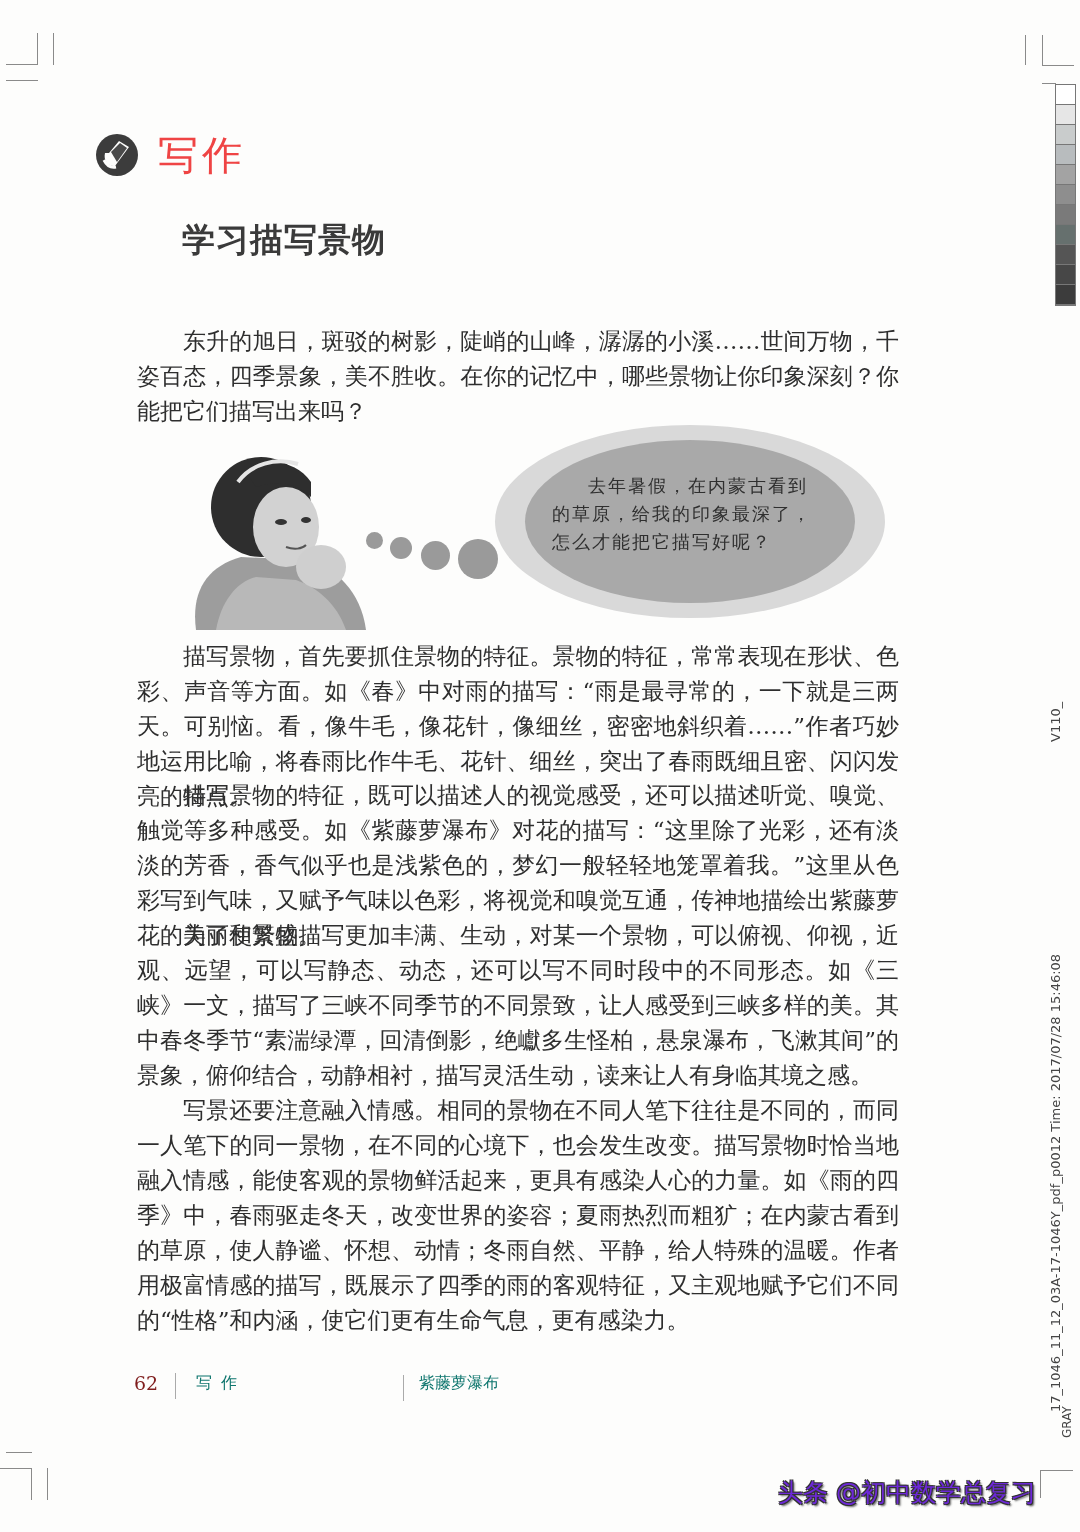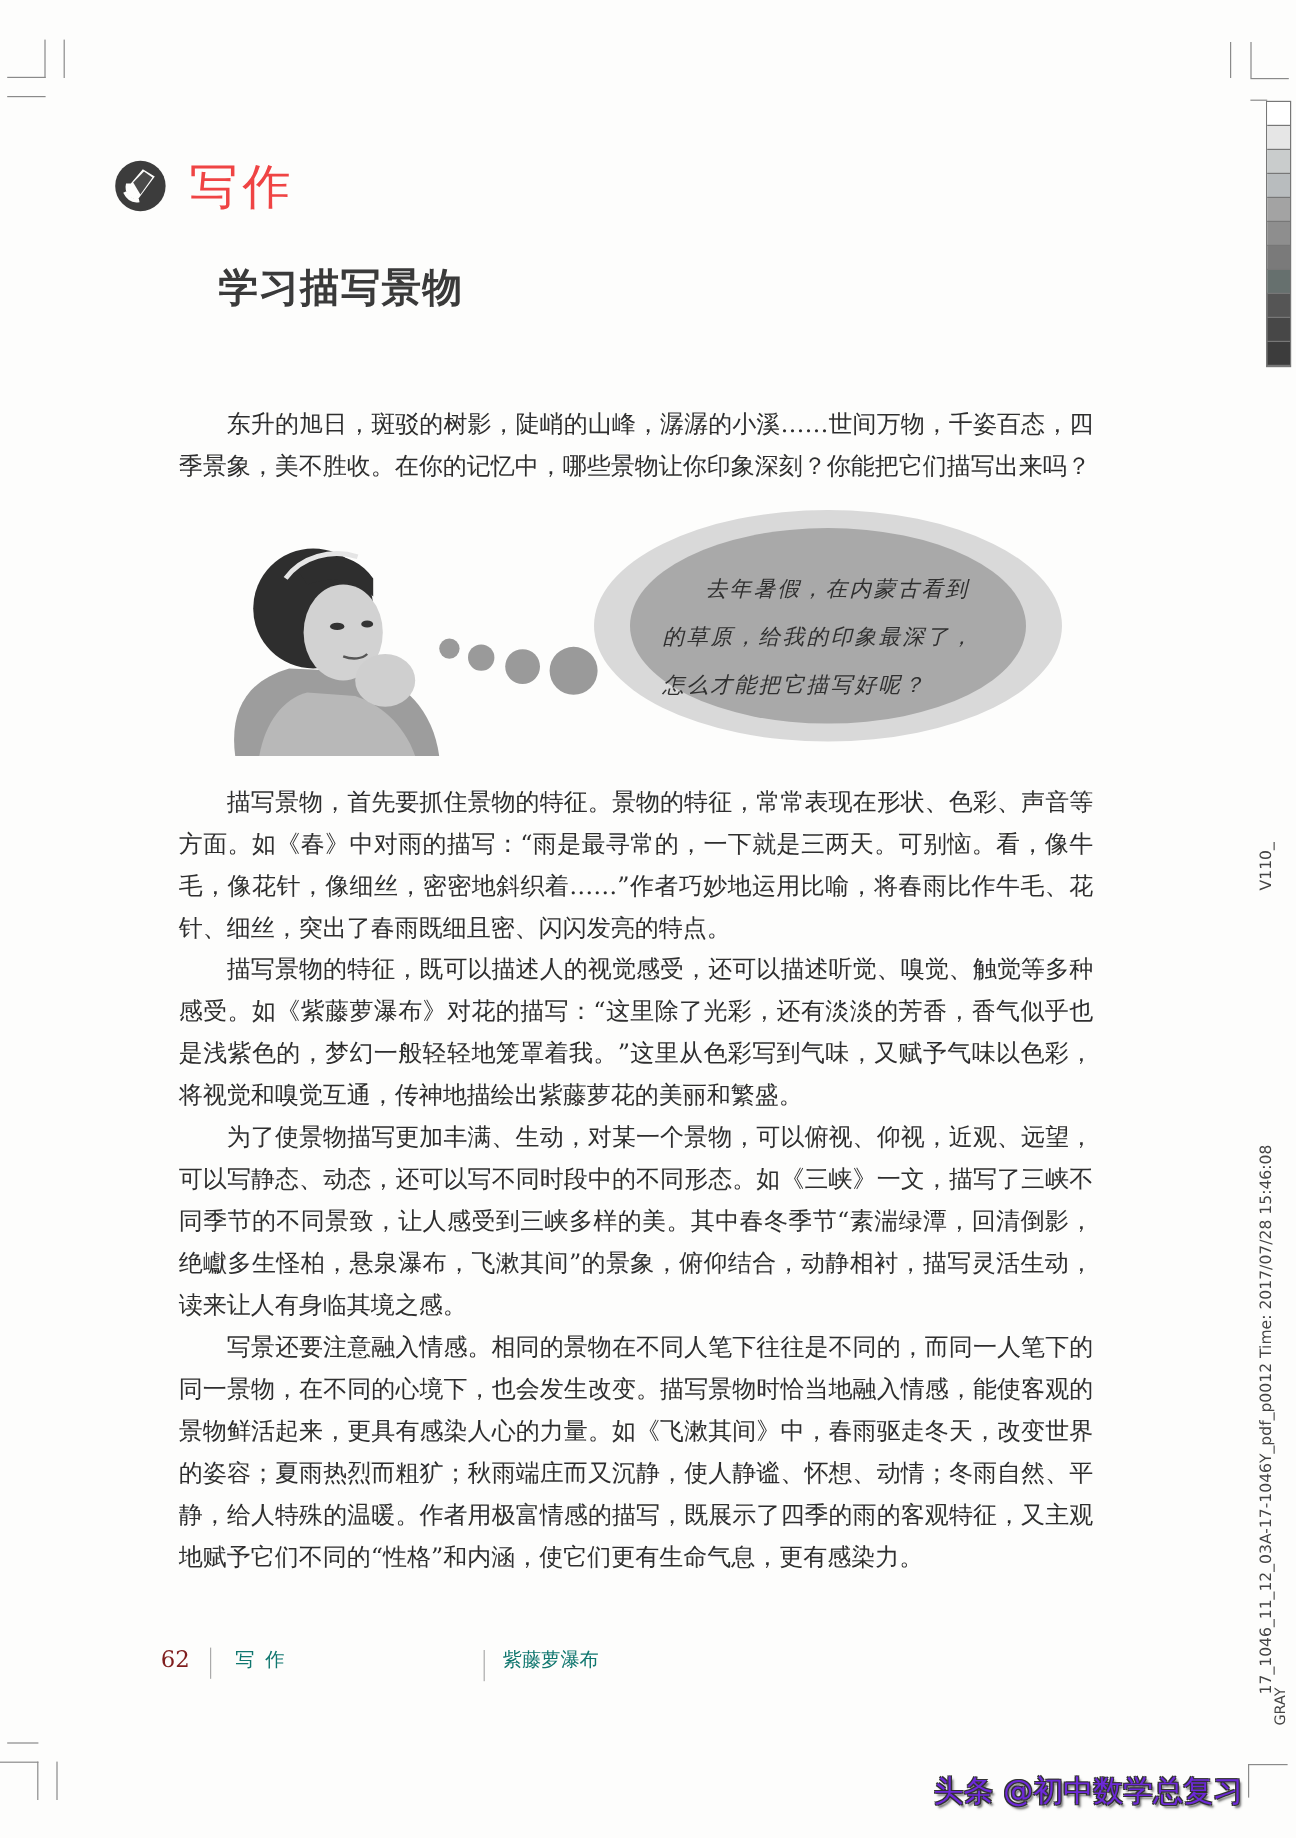--- a/index.html
+++ b/index.html
@@ -17,42 +17,41 @@
     .section-title {
       position:absolute; left:158px; top:128px; font-size:40px; letter-spacing:4px;
       font-family:"DejaVu Sans", "Liberation Sans", sans-serif; color:#ef4444; font-weight:400;
     }
     .lesson-title {
       position:absolute; left:182px; top:218px; font-size:33px; letter-spacing:1px;
       font-family:"DejaVu Sans", "Liberation Sans", sans-serif; color:#3a3a3a; font-weight:bold;
     }
 
     .para {
-      position:absolute; left:137px; width:762px; font-size:20px; line-height:35px;
-      text-align:justify; text-indent:2em; color:#2e2e2e; margin:12px;
+      position:absolute; left:137px; width:762px; font-size:23px; line-height:35px;
+      text-align:justify; text-indent:2em; color:#2e2e2e; margin:0;
     }
 
     
     .girl {
       position:absolute; left:186px; top:452px; width:190px; height:178px;
     }
     .dot { position:absolute; border-radius:50%; background:#9a9a9a; }
     .bubble-outer {
       position:absolute; left:495px; top:425px; width:390px; height:193px;
       border-radius:50%; background:#d9d9d9;
     }
     .bubble-inner {
       position:absolute; left:525px; top:440px; width:330px; height:163px;
       border-radius:50%; background:#a9a9a9;
     }
     .bubble-text {
-      position:absolute; left:552px; top:472px; width:265px; font-size:18px; line-height:40px;
+      position:absolute; left:552px; top:472px; width:265px; font-size:18px; line-height:28px;
       color:#2f2f2f; letter-spacing:2px; text-indent:2em; margin:0;
       font-family:"DejaVu Serif", "Liberation Serif", serif;
-      font-style:italic;
     }
 
     
     .footer-num { position:absolute; left:134px; top:1372px; font-size:19px; color:#7f1d1d; }
     .footer-sep { position:absolute; width:1px; height:26px; background:#aaa; }
     .footer-text { position:absolute; top:1373px; font-size:16px; color:#0f766e; letter-spacing:2px; }
 
     
     .vert {
       position:absolute; transform-origin:left top; transform:rotate(-90deg);
@@ -132,21 +131,21 @@
 <div class="dot" style="left:390px;top:537px;width:22px;height:22px;"></div>
 <div class="dot" style="left:421px;top:541px;width:29px;height:29px;"></div>
 <div class="dot" style="left:458px;top:539px;width:40px;height:40px;"></div>
 <div class="bubble-outer"></div>
 <div class="bubble-inner"></div>
 <p class="bubble-text">去年暑假，在内蒙古看到的草原，给我的印象最深了，怎么才能把它描写好呢？</p>
 
 <p class="para" style="top:639px;">描写景物，首先要抓住景物的特征。景物的特征，常常表现在形状、色彩、声音等方面。如《春》中对雨的描写：“雨是最寻常的，一下就是三两天。可别恼。看，像牛毛，像花针，像细丝，密密地斜织着……”作者巧妙地运用比喻，将春雨比作牛毛、花针、细丝，突出了春雨既细且密、闪闪发亮的特点。</p>
 <p class="para" style="top:778px;">描写景物的特征，既可以描述人的视觉感受，还可以描述听觉、嗅觉、触觉等多种感受。如《紫藤萝瀑布》对花的描写：“这里除了光彩，还有淡淡的芳香，香气似乎也是浅紫色的，梦幻一般轻轻地笼罩着我。”这里从色彩写到气味，又赋予气味以色彩，将视觉和嗅觉互通，传神地描绘出紫藤萝花的美丽和繁盛。</p>
 <p class="para" style="top:918px;">为了使景物描写更加丰满、生动，对某一个景物，可以俯视、仰视，近观、远望，可以写静态、动态，还可以写不同时段中的不同形态。如《三峡》一文，描写了三峡不同季节的不同景致，让人感受到三峡多样的美。其中春冬季节“素湍绿潭，回清倒影，绝巘多生怪柏，悬泉瀑布，飞漱其间”的景象，俯仰结合，动静相衬，描写灵活生动，读来让人有身临其境之感。</p>
-<p class="para" style="top:1093px;">写景还要注意融入情感。相同的景物在不同人笔下往往是不同的，而同一人笔下的同一景物，在不同的心境下，也会发生改变。描写景物时恰当地融入情感，能使客观的景物鲜活起来，更具有感染人心的力量。如《飞漱其间》中，春雨驱走冬天，改变世界的姿容；夏雨热烈而粗犷；秋雨端庄而又沉静，使人静谧、怀想、动情；冬雨自然、平静，给人特殊的温暖。作者用极富情感的描写，既展示了四季的雨的客观特征，又主观地赋予它们不同的“性格”和内涵，使它们更有生命气息，更有感染力。</p>
+<p class="para" style="top:1093px;">写景还要注意融入情感。相同的景物在不同人笔下往往是不同的，而同一人笔下的同一景物，在不同的心境下，也会发生改变。描写景物时恰当地融入情感，能使客观的景物鲜活起来，更具有感染人心的力量。如《雨的四季》中，春雨驱走冬天，改变世界的姿容；夏雨热烈而粗犷；在内蒙古看到的草原，使人静谧、怀想、动情；冬雨自然、平静，给人特殊的温暖。作者用极富情感的描写，既展示了四季的雨的客观特征，又主观地赋予它们不同的“性格”和内涵，使它们更有生命气息，更有感染力。</p>
 
 <div class="footer-num">62</div>
 <div class="footer-sep" style="left:175px;top:1373px;"></div>
 <div class="footer-text" style="left:196px;">写 作</div>
 <div class="footer-sep" style="left:403px;top:1375px;"></div>
 <div class="footer-text" style="left:419px;letter-spacing:0;">紫藤萝瀑布</div>
 
 <div class="vert" style="left:1048px;top:742px;font-size:13px;">V110_</div>
 <div class="vert" style="left:1048px;top:1412px;font-size:13px;">17_1046_11_12_03A-17-1046Y_pdf_p0012 Time: 2017/07/28 15:46:08</div>
 <div class="vert" style="left:1060px;top:1438px;font-size:12px;">GRAY</div>

